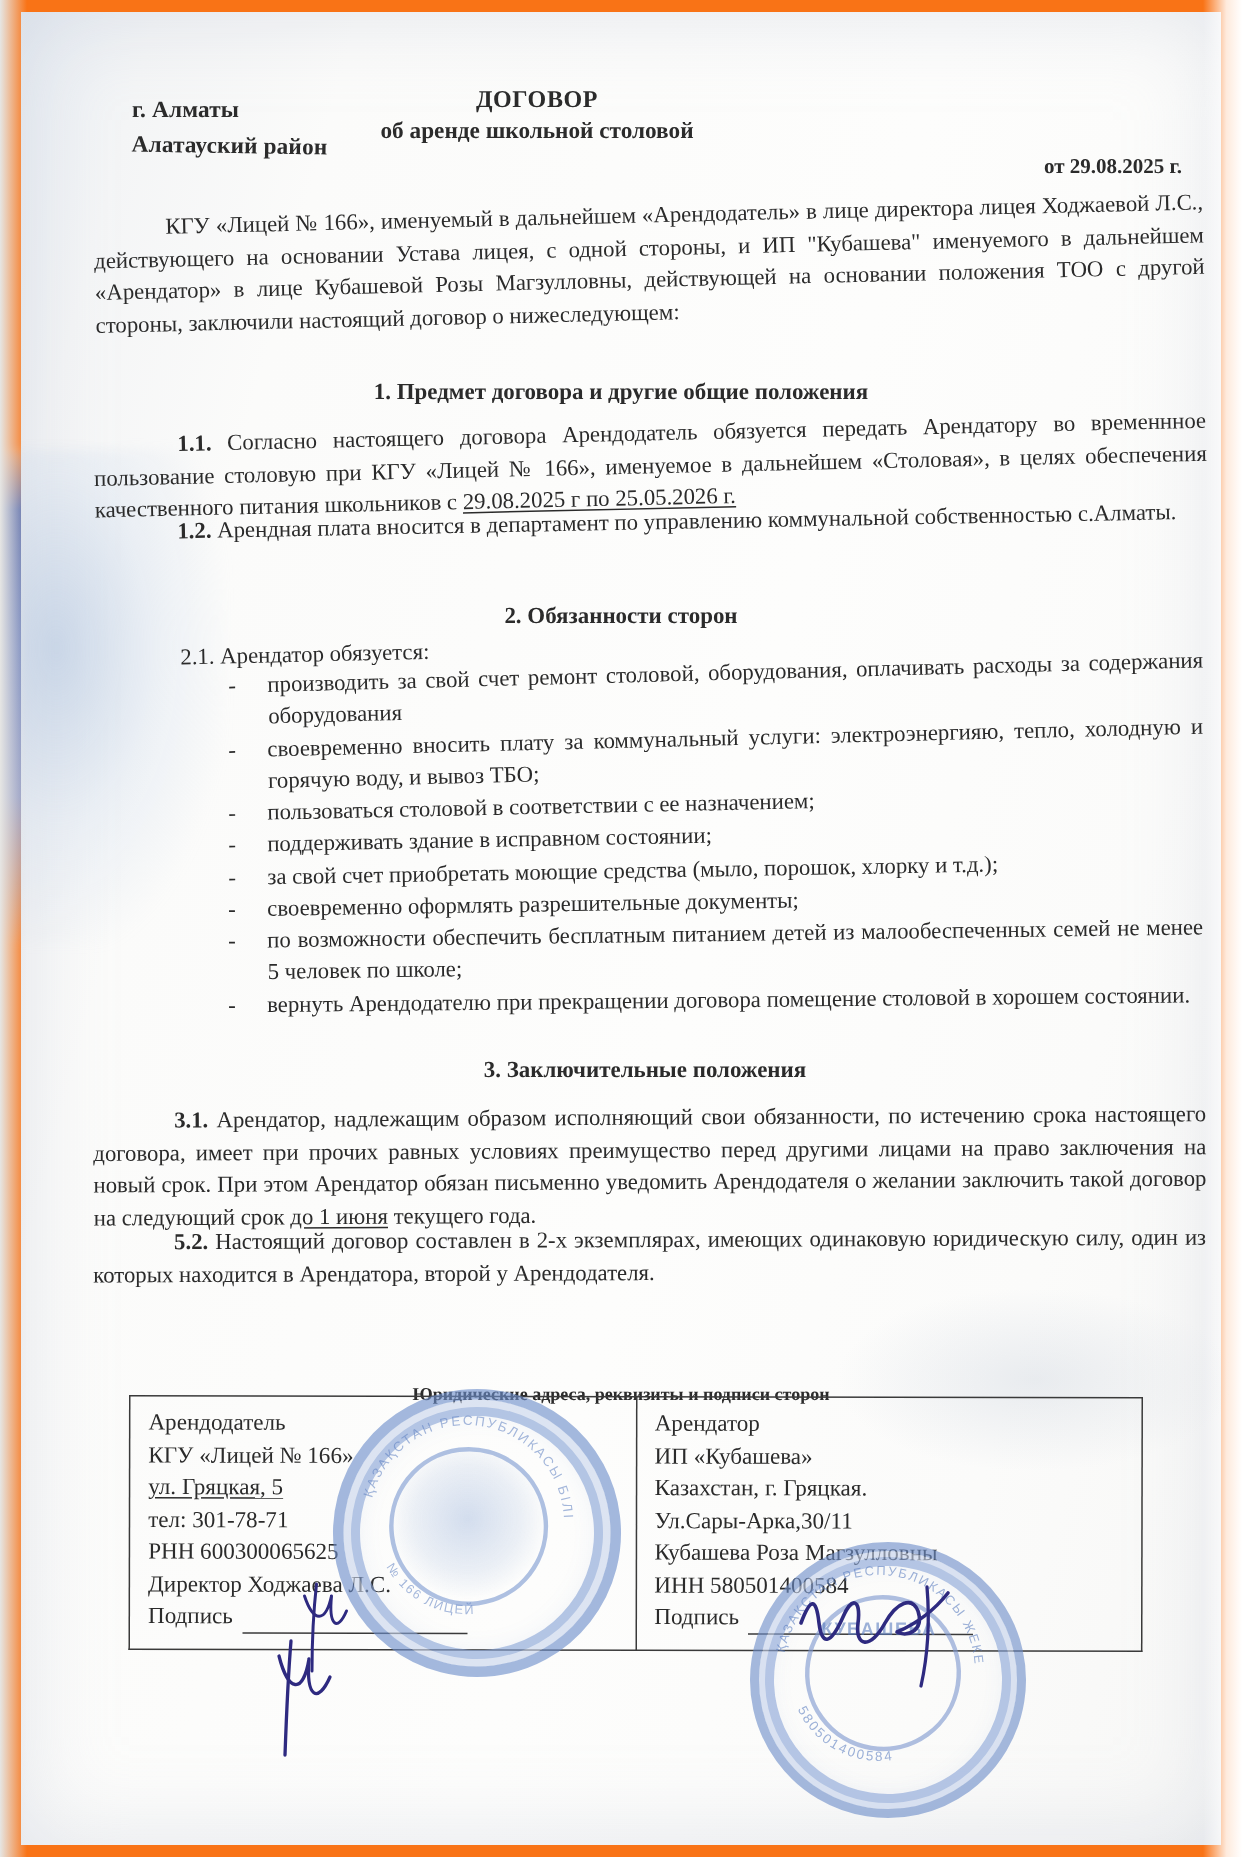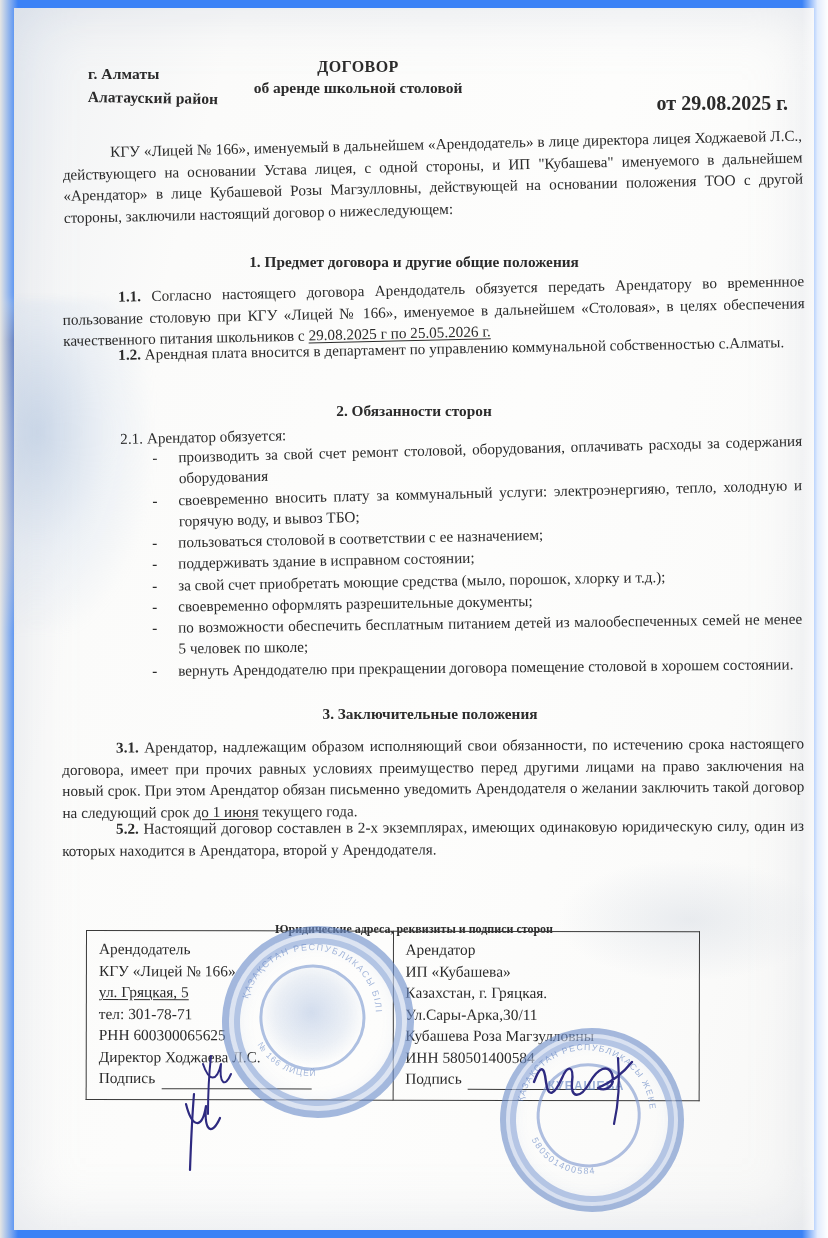--- a/index.html
+++ b/index.html
@@ -6,21 +6,21 @@
   html, body {
     margin: 0;
     padding: 0;
     background: #6e6e6e;
   }
   .page {
     position: relative;
     width: 828px;
     height: 1238px;
     overflow: hidden;
-    background: #3b82f6;
+    background: #f97316;
     font-family: "Liberation Serif", "DejaVu Serif", serif;
     color: #2b2b2b;
   }
   
   .paper {
     position: absolute;
     left: 14px;
     top: 8px;
     width: 800px;
     height: 1222px;
@@ -82,22 +82,22 @@
     position: absolute;
     left: 0; top: 58px;
     width: 716px;
     text-align: center;
     font-weight: 700;
   }
   .title-main { font-size: 16px; letter-spacing: 0.4px; }
   .title-sub  { font-size: 15.5px; margin-top: 3px; }
   .hdr-date {
     position: absolute;
-    right: 40px; top: 92px;
-    font-size: 20px;
+    right: 40px; top: 104px;
+    font-size: 14px;
     font-weight: 700;
   }
 
   p.body {
     position: absolute;
     margin: 0;
     font-size: 15.2px;
     line-height: 21.5px;
     text-align: justify;
     text-justify: inter-word;
@@ -187,21 +187,21 @@
     transform-origin: left top;
   }
 
   .bold { font-weight: 700; }
   .uline { text-decoration: underline; text-underline-offset: 2px; }
 
   
   table.sig {
     position: absolute;
     left: 86px; top: 930px;
-    width: 614px;
+    width: 676px;
     border-collapse: collapse;
     font-size: 15.4px;
     line-height: 21.5px;
     transform: rotate(0.12deg);
     transform-origin: left top;
   }
   table.sig td {
     border: 1px solid #3a3a3a;
     vertical-align: top;
     padding: 7px 10px 10px 12px;

